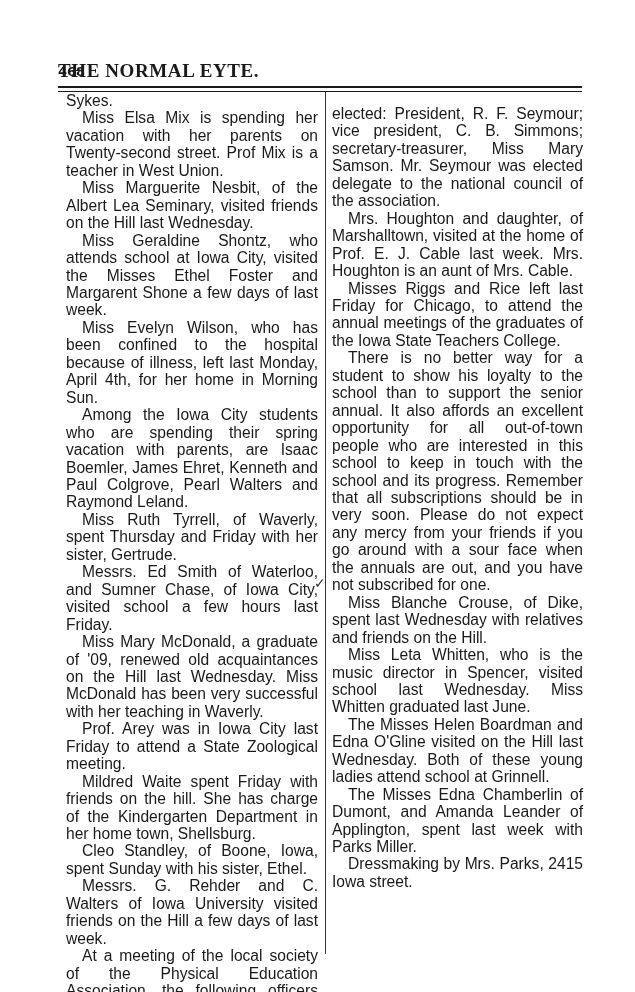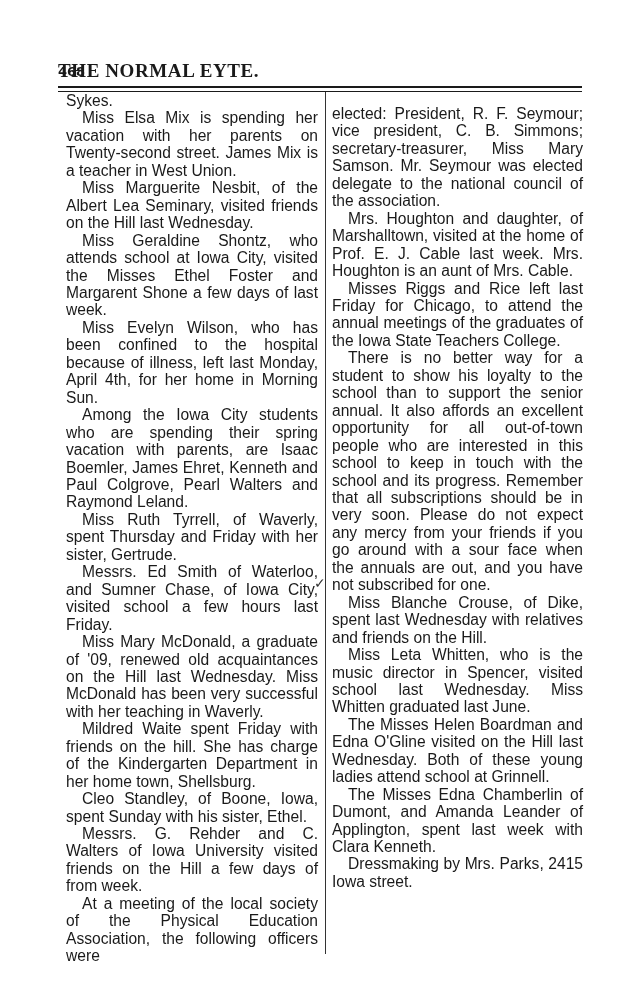--- a/index.html
+++ b/index.html
@@ -42,40 +42,41 @@
 <body>
 
 <div class="page-header">
   <span class="page-number">468</span>
   <div class="journal-title">THE NORMAL EYTE.</div>
 </div>
 <div class="header-rule"></div>
 
 <div class="column col-left">
   <p class="para cont">Sykes.</p>
-  <p class="para">Miss Elsa Mix is spending her vacation with her parents on Twenty-second street. James Mix is a teacher in West Union.</p>
+  <p class="para">Miss Elsa Mix is spending her vacation with her parents on Twenty-second street. Prof Mix is a teacher in West Union.</p>
   <p class="para">Miss Marguerite Nesbit, of the Albert Lea Seminary, visited friends on the Hill last Wednesday.</p>
   <p class="para">Miss Geraldine Shontz, who attends school at Iowa City, visited the Misses Ethel Foster and Margarent Shone a few days of last week.</p>
   <p class="para">Miss Evelyn Wilson, who has been confined to the hospital because of illness, left last Monday, April 4th, for her home in Morning Sun.</p>
   <p class="para">Among the Iowa City students who are spending their spring vacation with parents, are Isaac Boemler, James Ehret, Kenneth and Paul Colgrove, Pearl Walters and Raymond Leland.</p>
   <p class="para">Miss Ruth Tyrrell, of Waverly, spent Thursday and Friday with her sister, Gertrude.</p>
   <p class="para">Messrs. Ed Smith of Waterloo, and Sumner Chase, of Iowa City, visited school a few hours last Friday.</p>
   <p class="para">Miss Mary McDonald, a graduate of '09, renewed old acquaintances on the Hill last Wednesday. Miss McDonald has been very successful with her teaching in Waverly.</p>
+  <p class="para">Prof. Arey was in Iowa City last Friday to attend a State Zoological meeting.</p>
   <p class="para">Mildred Waite spent Friday with friends on the hill. She has charge of the Kindergarten Department in her home town, Shellsburg.</p>
   <p class="para">Cleo Standley, of Boone, Iowa, spent Sunday with his sister, Ethel.</p>
-  <p class="para">Messrs. G. Rehder and C. Walters of Iowa University visited friends on the Hill a few days of from week.</p>
+  <p class="para">Messrs. G. Rehder and C. Walters of Iowa University visited friends on the Hill a few days of last week.</p>
   <p class="para">At a meeting of the local society of the Physical Education Association, the following officers were</p>
 </div>
 
 <div class="column-divider"></div>
 <span class="check-mark">✓</span>
 
 <div class="column col-right">
   <p class="para cont">elected: President, R. F. Seymour; vice president, C. B. Simmons; secretary-treasurer, Miss Mary Samson. Mr. Seymour was elected delegate to the national council of the association.</p>
   <p class="para">Mrs. Houghton and daughter, of Marshalltown, visited at the home of Prof. E. J. Cable last week. Mrs. Houghton is an aunt of Mrs. Cable.</p>
   <p class="para">Misses Riggs and Rice left last Friday for Chicago, to attend the annual meetings of the graduates of the Iowa State Teachers College.</p>
   <p class="para">There is no better way for a student to show his loyalty to the school than to support the senior annual. It also affords an excellent opportunity for all out-of-town people who are interested in this school to keep in touch with the school and its progress. Remember that all subscriptions should be in very soon. Please do not expect any mercy from your friends if you go around with a sour face when the annuals are out, and you have not subscribed for one.</p>
   <p class="para">Miss Blanche Crouse, of Dike, spent last Wednesday with relatives and friends on the Hill.</p>
   <p class="para">Miss Leta Whitten, who is the music director in Spencer, visited school last Wednesday. Miss Whitten graduated last June.</p>
   <p class="para">The Misses Helen Boardman and Edna O'Gline visited on the Hill last Wednesday. Both of these young ladies attend school at Grinnell.</p>
-  <p class="para">The Misses Edna Chamberlin of Dumont, and Amanda Leander of Applington, spent last week with Clara Kenneth.</p>
+  <p class="para">The Misses Edna Chamberlin of Dumont, and Amanda Leander of Applington, spent last week with Parks Miller.</p>
   <p class="para">Dressmaking by Mrs. Parks, 2415 Iowa street.</p>
 </div>
 
 </body></html>

